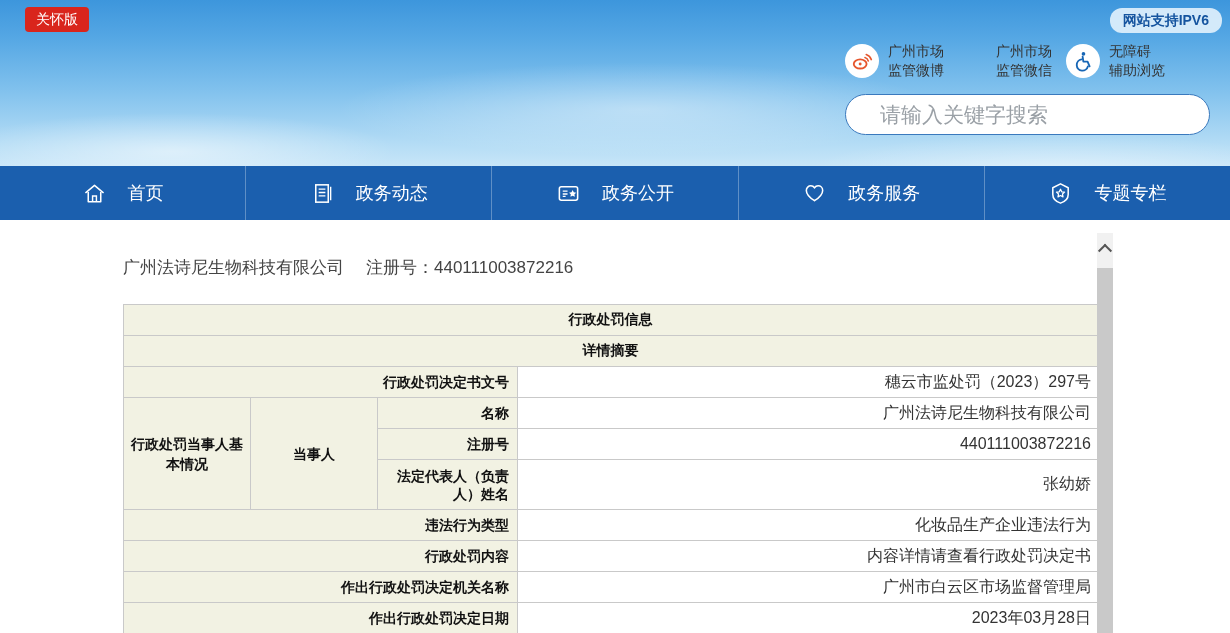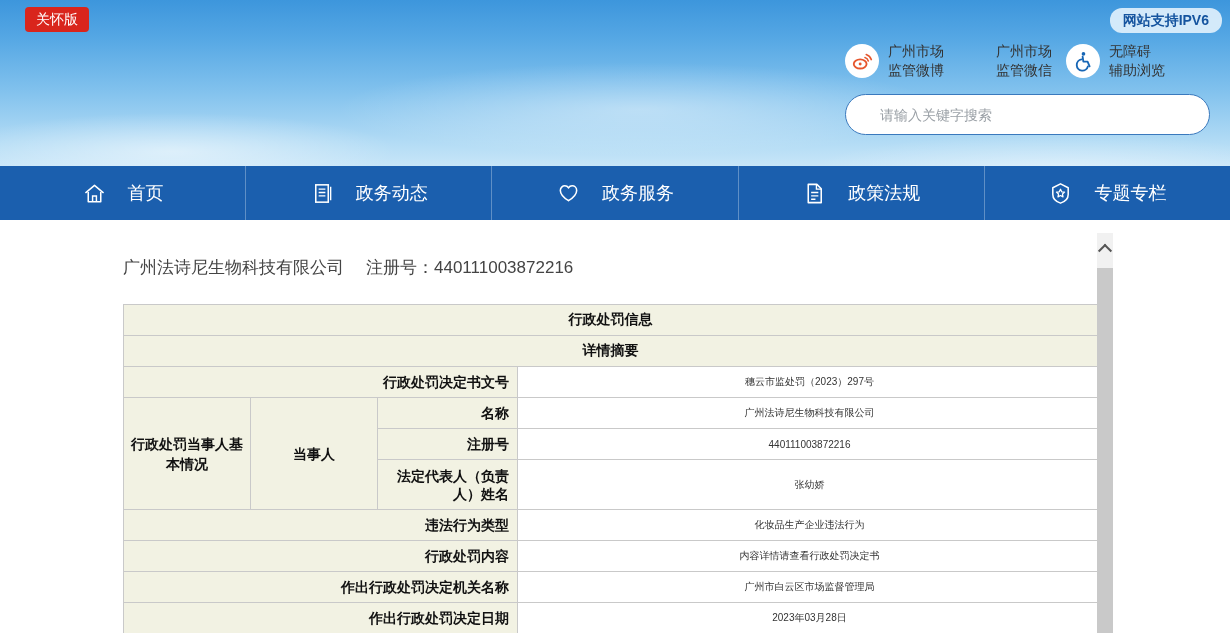--- a/index.html
+++ b/index.html
@@ -50,21 +50,21 @@
   .ql-access { margin-left:14px; }
   
   .search-box {
     position:absolute; left:845px; top:94px; z-index:2;
     width:365px; height:41px; background:#fff;
     border:1px solid #3a79bd; border-radius:21px;
     display:flex; align-items:center;
   }
   .search-box input {
     border:none; outline:none; background:transparent;
-    margin-left:34px; width:300px; font-size:14px; color:#333;
+    margin-left:34px; width:300px; font-size:21px; color:#333;
     font-family:"Liberation Sans","DejaVu Sans",sans-serif;
   }
   .search-box input::placeholder { color:#9aa0a6; }
 
   
   .nav-bar {
     position:absolute; left:0; top:166px; width:1230px; height:54px;
     background:#1b5fae; display:flex; z-index:2;
   }
   .nav-item {
@@ -93,22 +93,22 @@
   }
   td.label-cell {
     background:#f2f2e3; font-weight:bold; font-size:14px; color:#111;
     text-align:right; padding:2px 8px 2px 4px; line-height:18px;
   }
   td.group-cell {
     background:#f2f2e3; font-weight:bold; font-size:14px; color:#111;
     text-align:center; padding:2px 6px; line-height:20px;
   }
   td.value-cell {
-    background:#fff; font-size:10px; color:#333;
-    text-align:center; padding:2px 6px 2px 10px;
+    background:#fff; font-size:16px; color:#333;
+    text-align:right; padding:2px 6px 2px 10px;
   }
   tr.h31 { height:31px; }
   tr.h50 { height:50px;margin-left:16px; }
 
   
   .scrollbar {
     position:absolute; left:1097px; top:233px; width:16px; height:400px;
     background:#f1f1f1;
   }
   .scroll-up {
@@ -194,34 +194,34 @@
           <rect x="6" y="4" width="13" height="18" fill="none" stroke="#fff" stroke-width="1.6"></rect>
           <path d="M9 8.5 H16 M9 12 H16 M9 15.5 H16" stroke="#fff" stroke-width="1.4"></path>
           <path d="M21.5 6 V20" stroke="#fff" stroke-width="1.4"></path>
         </svg>
       </span>
       <span>政务动态</span>
     </div>
     <div class="nav-item">
       <span>
         <svg width="25" height="25" viewBox="0 0 26 26">
+          <rect x="3.5" y="6" width="19" height="14" rx="2" fill="none" stroke="#fff" stroke-width="1.6"></rect>
+          <path d="M7 10.5 H12 M7 13.5 H12 M7 16 H10" stroke="#fff" stroke-width="1.4"></path>
+          <path d="M17.3 9.3 l1.2 2.4 2.6 .4 -1.9 1.8 .4 2.6 -2.3 -1.2 -2.3 1.2 .4 -2.6 -1.9 -1.8 2.6 -.4 z" fill="#fff"></path>
+        </svg>
+      </span>
+      <span>政务公开</span>
+    </div>
+    <div class="nav-item">
+      <span>
+        <svg width="25" height="25" viewBox="0 0 26 26">
           <path d="M13 20.5 C13 20.5 4.5 15 4.5 9.8 C4.5 6.9 6.8 5 9.2 5 C10.8 5 12.2 5.8 13 7 C13.8 5.8 15.2 5 16.8 5 C19.2 5 21.5 6.9 21.5 9.8 C21.5 15 13 20.5 13 20.5 Z" fill="none" stroke="#fff" stroke-width="1.6"></path>
         </svg>
       </span>
       <span>政务服务</span>
-    </div>
-    <div class="nav-item">
-      <span>
-        <svg width="25" height="25" viewBox="0 0 26 26">
-          <path d="M6.5 3.5 H15.5 L20 8 V22.5 H6.5 Z" fill="none" stroke="#fff" stroke-width="1.6" stroke-linejoin="round"></path>
-          <path d="M15 4 V8.5 H19.8" fill="none" stroke="#fff" stroke-width="1.4"></path>
-          <path d="M9.5 12 H17 M9.5 15.5 H17 M9.5 19 H14" stroke="#fff" stroke-width="1.4"></path>
-        </svg>
-      </span>
-      <span>政策法规</span>
     </div>
     <div class="nav-item">
       <span>
         <svg width="25" height="25" viewBox="0 0 26 26">
           <path d="M13 3 L21 7 V14 C21 18 17.5 21.5 13 23 C8.5 21.5 5 18 5 14 V7 Z" fill="none" stroke="#fff" stroke-width="1.6" stroke-linejoin="round"></path>
           <path d="M13 8.6 l1.3 2.6 2.9 .4 -2.1 2 .5 2.9 -2.6 -1.4 -2.6 1.4 .5 -2.9 -2.1 -2 2.9 -.4 z" fill="none" stroke="#fff" stroke-width="1.3" stroke-linejoin="round"></path>
         </svg>
       </span>
       <span>专题专栏</span>
     </div>

